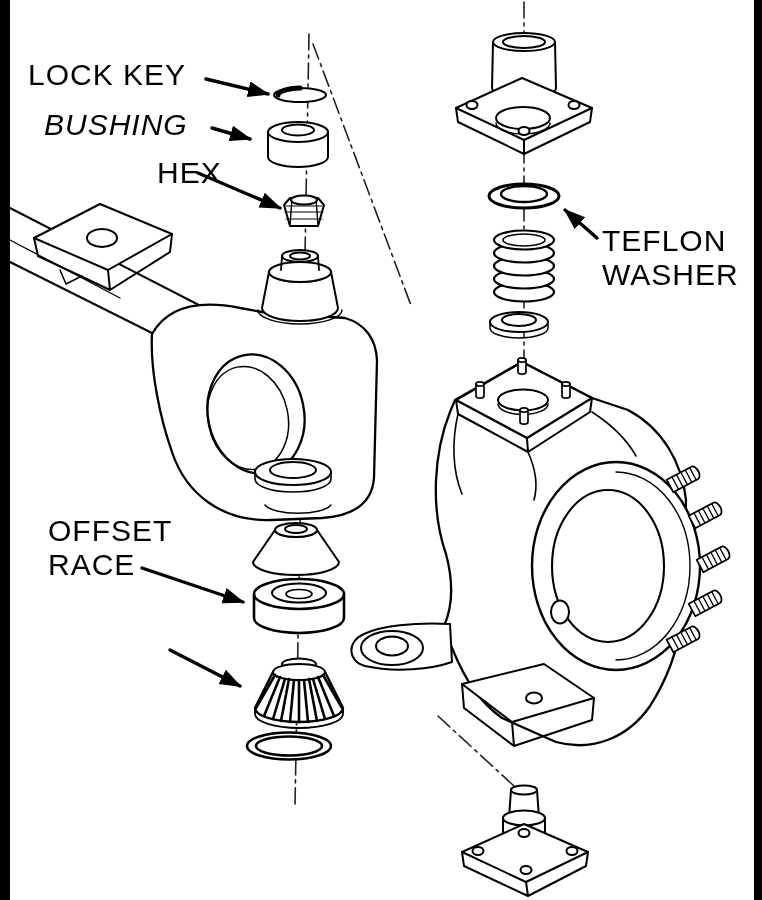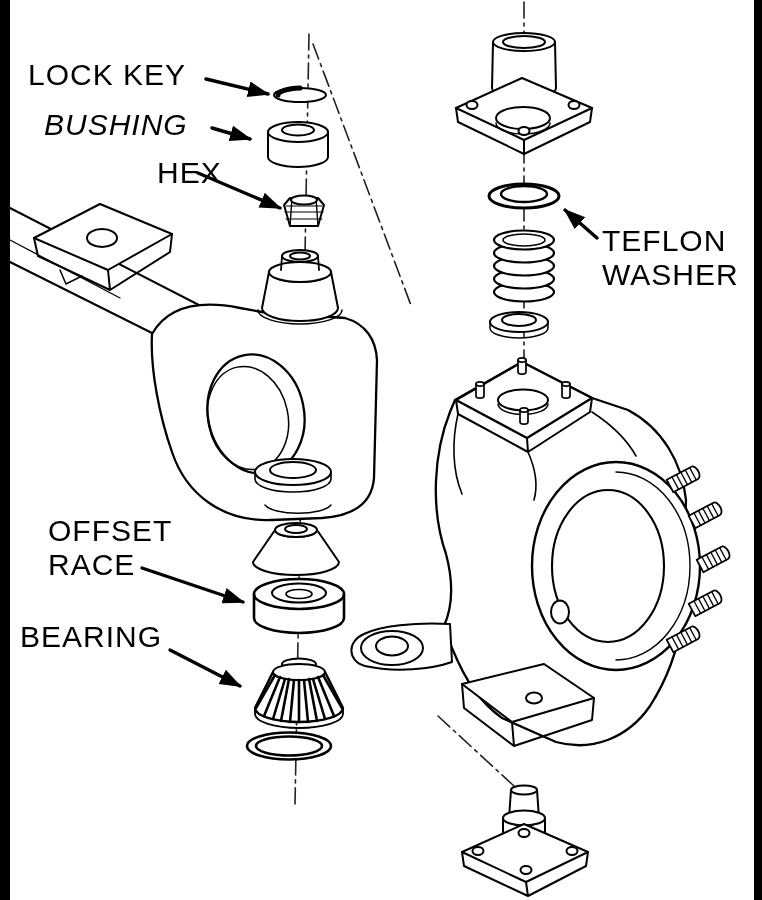--- a/index.html
+++ b/index.html
@@ -276,14 +276,13 @@
   <div class="label" style="left:48px;top:514px;">
     <div>OFFSET</div>
     <div>RACE</div>
   </div>
 
   <div class="label" style="left:602px;top:224px;">
     <div>TEFLON</div>
     <div>WASHER</div>
   </div>
 
-  <div class="label" style="left:20px;top:620px;">BEARING</div>
 </div>
 
 </body></html>

